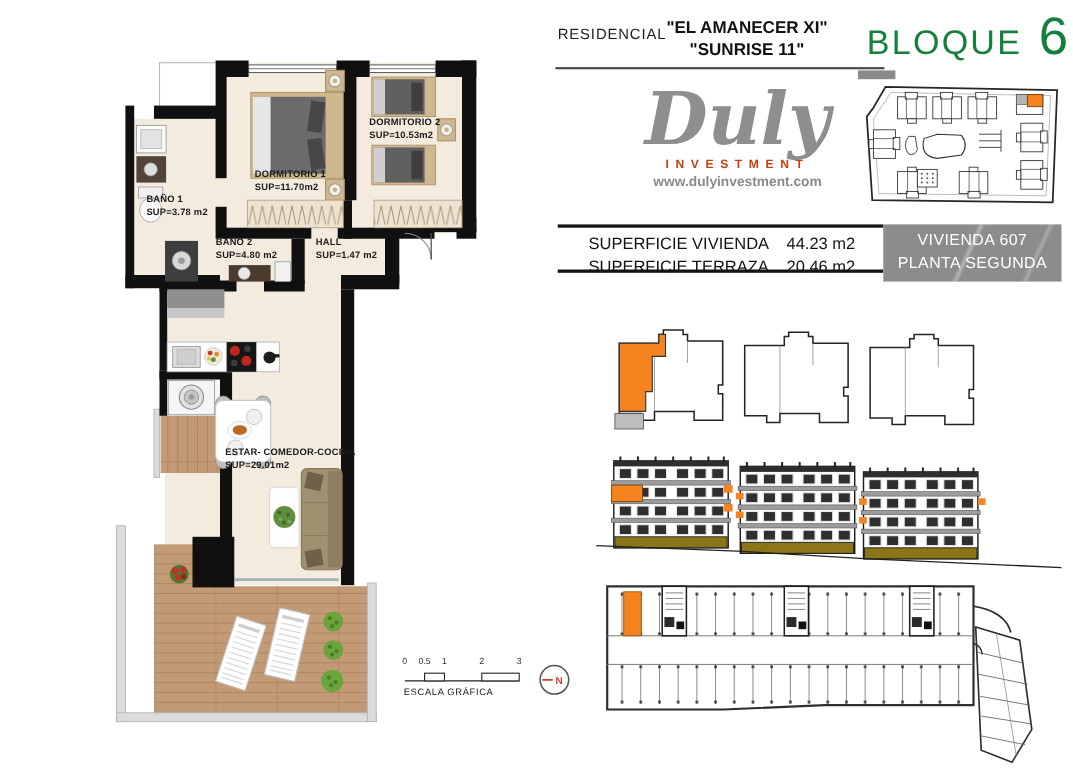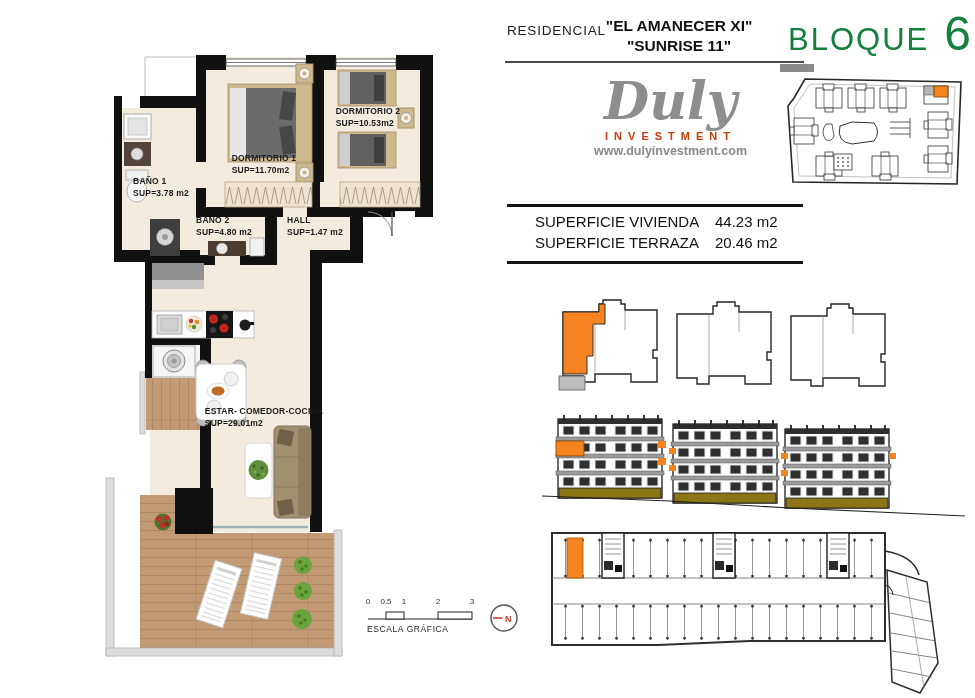--- a/index.html
+++ b/index.html
@@ -14,25 +14,25 @@
   #hdr-left{left:507px;top:16px;display:flex;}
   .res{font-size:13.5px;color:#1c1c1c;letter-spacing:.8px;padding-top:7px;}
   .names{text-align:center;font-weight:bold;font-size:15.5px;line-height:1.3;color:#111;}
   #rule{left:505px;top:61px;width:299px;height:2px;background:#4a4a4a;}
   #bloque{left:788px;top:6px;display:flex;align-items:baseline;color:#15803d;letter-spacing:2px;}
   .bl-word{font-size:31px;}
   .bl-num{font-size:48px;margin-left:15px;}
   
   #logo{left:558px;top:74px;width:225px;text-align:center;}
   .duly{font-family:"DejaVu Serif",serif;font-style:italic;font-weight:bold;
-        font-size:52px;line-height:1.05;color:#8e8e8e;}
+        font-size:66px;line-height:1.05;color:#8e8e8e;}
   .inv{font-size:11px;letter-spacing:6px;color:#c2410c;font-weight:bold;margin-top:1px;}
   .url{font-size:12.5px;font-weight:bold;color:#8a8a8a;margin-top:2px;}
   
-  #summary{left:507px;top:204px;width:296px;height:60px;box-sizing:border-box;
+  #summary{left:507px;top:204px;width:296px;height:44px;box-sizing:border-box;
            border-top:3px solid #141414;border-bottom:3px solid #141414;padding-top:4px;}
   .srow{display:flex;height:21px;align-items:center;font-size:15px;color:#111;}
   .slabel{padding-left:28px;width:180px;}
   #unitbadge{left:803px;top:204px;width:162px;height:52px;background:#8c8c8c;
              background-image:linear-gradient(115deg,transparent 46%,rgba(255,255,255,.35) 48%,transparent 50%),
                               linear-gradient(115deg,transparent 80%,rgba(255,255,255,.25) 82%,transparent 84%);
              color:#fff;display:flex;flex-direction:column;justify-content:center;
              align-items:center;font-size:14.5px;line-height:1.45;letter-spacing:.4px;}
   
   #scalebox{left:363px;top:597px;width:130px;height:44px;}
@@ -377,20 +377,24 @@
   <div class="abs" id="summary">
     <div class="srow">
       <span class="slabel">SUPERFICIE VIVIENDA</span>
       <span class="sval">44.23 m2</span>
     </div>
     <div class="srow">
       <span class="slabel">SUPERFICIE TERRAZA</span>
       <span class="sval">20.46 m2</span>
     </div>
   </div>
+  <div class="abs" id="unitbadge">
+    <span>VIVIENDA 607</span>
+    <span>PLANTA SEGUNDA</span>
+  </div>
 
   <svg class="abs" style="left:545px;top:292px" width="420" height="115" viewBox="0 0 420 115">
     <defs>
       <g id="unitplan">
         <path d="M0,12 H36 V4 H40 V0 H58 V4 H62 V10 H94 V50 H90 V58 H94 V82 H68 V74 H32 V82 H20 V76 H0 Z" fill="#fff" stroke="#242424" stroke-width="1.4"></path>
         <path d="M32,12 V74 M62,10 V30" fill="none" stroke="#8a8a8a" stroke-width="0.7"></path>
       </g>
     </defs>
     <use href="#unitplan" x="18" y="8"></use>
     <polygon points="18,20 54,20 54,12 60,12 60,32 48,32 48,64 42,64 42,82 18,82" fill="#f5831f" stroke="#333" stroke-width="1"></polygon>

